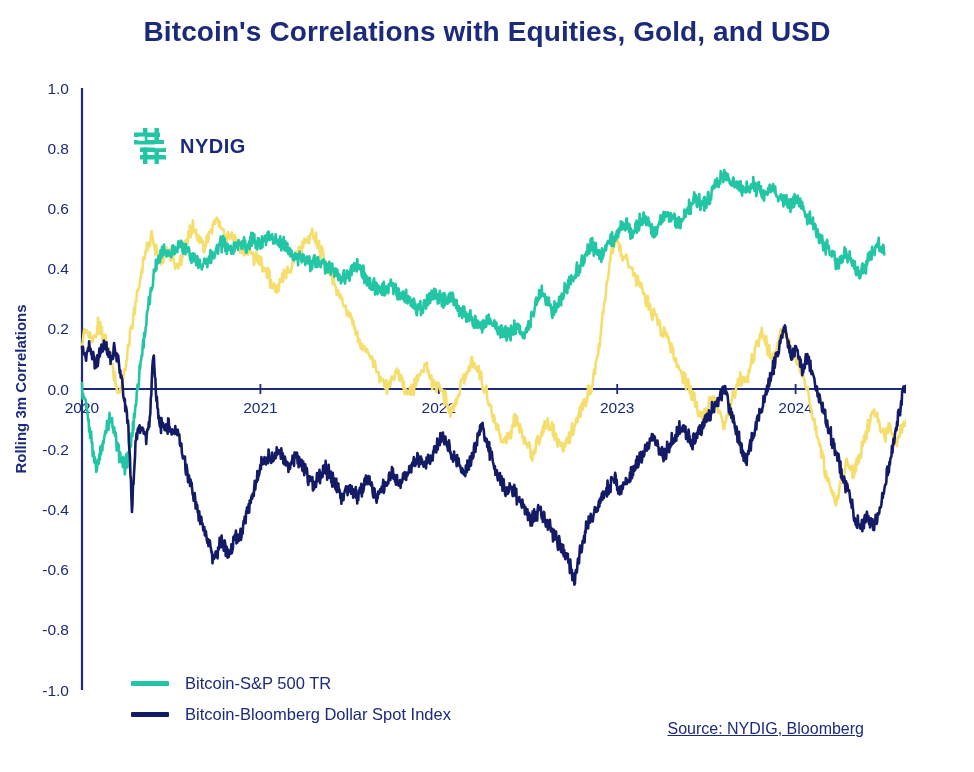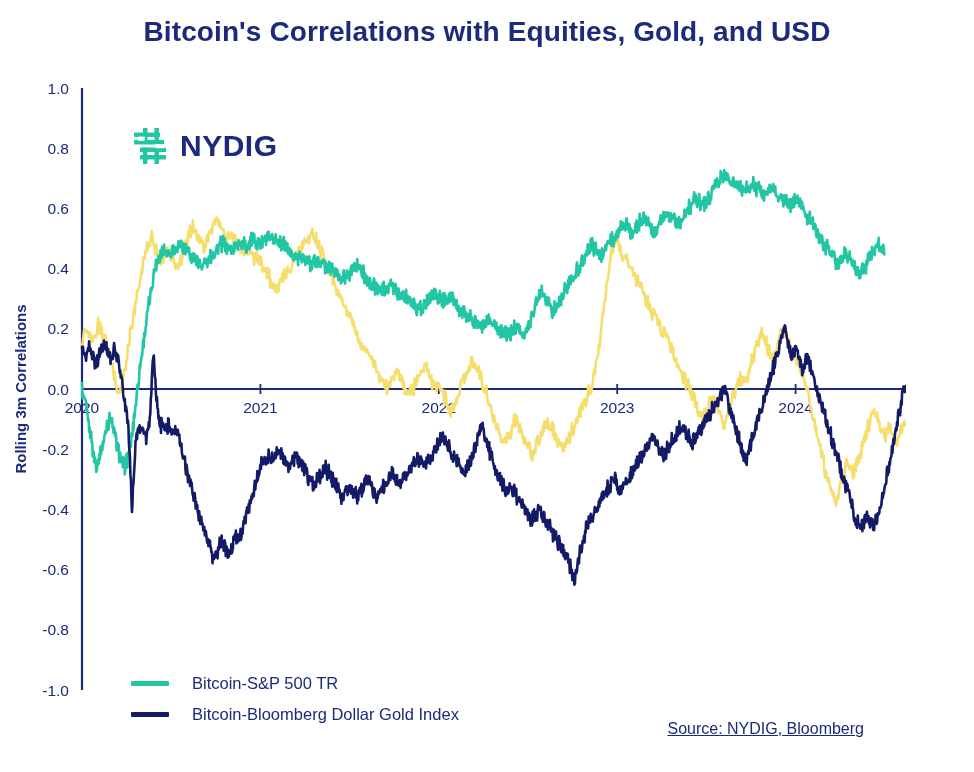--- a/index.html
+++ b/index.html
@@ -48,38 +48,38 @@
   }
   #logo {
     position: absolute;
     left: 130px;
     top: 126px;
     display: flex;
     align-items: center;
     gap: 10px;
   }
   #logo-word {
-    font-size: 30px;
+    font-size: 20px;
     font-weight: 700;
     color: #1B2A7A;
     letter-spacing: 0.5px;
     font-family: "Liberation Sans", sans-serif;
   }
   #legend {
     position: absolute;
     left: 131px;
     top: 672px;
     display: flex;
     flex-direction: column;
     gap: 9px;
   }
   .legend-row {
     display: flex;
     align-items: center;
-    gap: 23px;
+    gap: 16px;
     height: 22px;
   }
   .legend-swatch {
     width: 38px;
     height: 5px;
     border-radius: 1px;
   }
   .legend-label {
     font-size: 16.5px;
     color: #1B2A7A;
@@ -159,19 +159,19 @@
     <span id="logo-word">NYDIG</span>
   </div>
 
   <div id="legend">
     <div class="legend-row">
       <span class="legend-swatch" id="sw0" style="background: rgb(35, 198, 164);"></span>
       <span class="legend-label">Bitcoin-S&amp;P 500 TR</span>
     </div>
     <div class="legend-row">
       <span class="legend-swatch" id="sw2" style="background: rgb(20, 27, 102);"></span>
-      <span class="legend-label">Bitcoin-Bloomberg Dollar Gold Index</span>
+      <span class="legend-label">Bitcoin-Bloomberg Dollar Spot Index</span>
     </div>
   </div>
 
   <div id="source">Source: NYDIG, Bloomberg</div>
 
 </div>
 
 </body></html>

